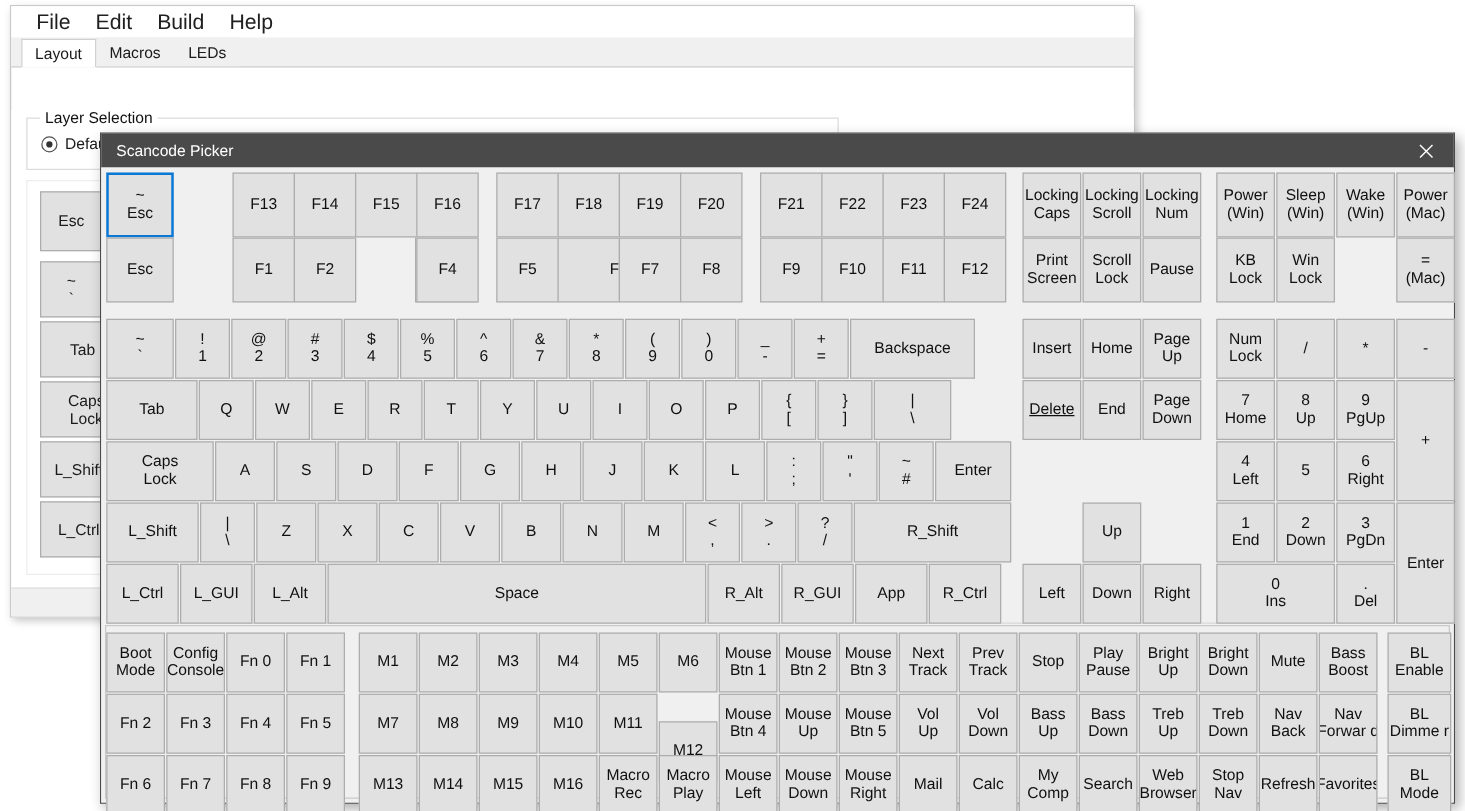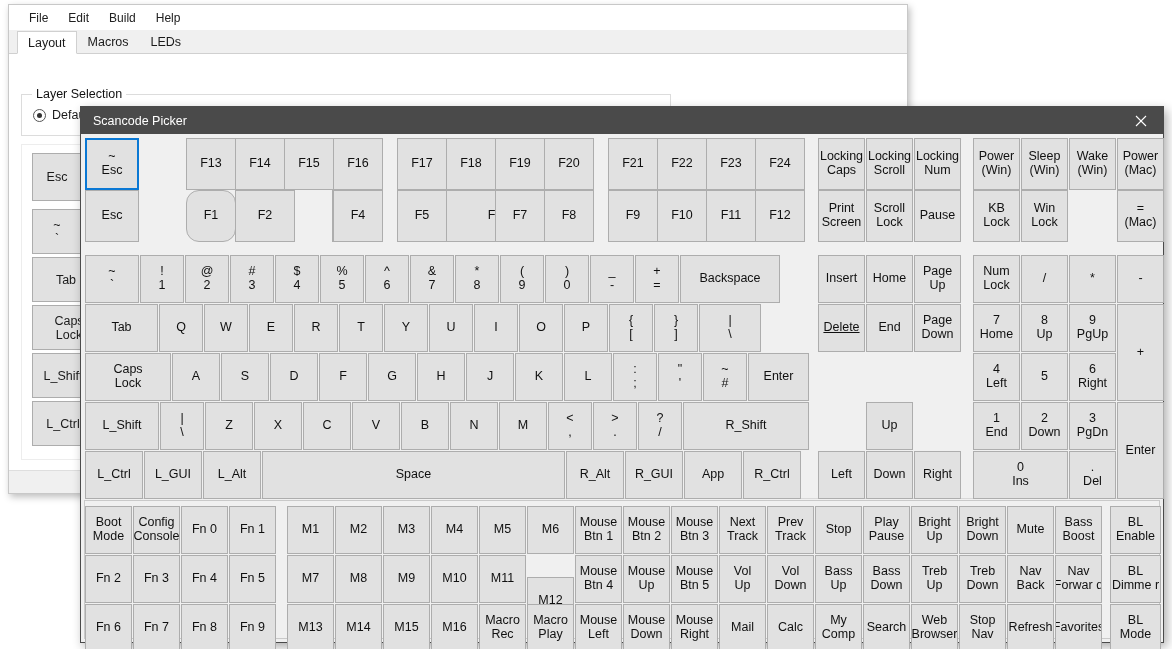--- a/index.html
+++ b/index.html
@@ -38,21 +38,21 @@
     position:absolute;left:2px;top:4px;width:14px;height:4px;
     background:#e8e8e8;border-radius:1px;
   }
   #win-title{font-size:12.5px;color:#222;letter-spacing:.1px;}
   .wbtns{position:absolute;right:0;top:0;height:34px;display:flex;}
   .wbtn{width:46px;height:34px;display:flex;align-items:center;justify-content:center;
         color:#555;}
   .wbtn svg{display:block;}
 
   #menubar{height:25px;display:flex;align-items:center;padding-left:10px;background:#ffffff;}
-  .menu-item{padding:3px 10px;font-size:12px;color:#202020;}
+  .menu-item{padding:3px 10px;font-size:17px;color:#202020;}
 
   #tabstrip{
     height:24px;background:#f0f0f0;border-bottom:1px solid #d0d0d0;
     display:flex;align-items:flex-end;padding-left:8px;box-sizing:border-box;
     position:relative;
   }
   .tab{
     height:23px;line-height:23px;padding:0 10px;font-size:12.5px;
     background:#f0f0f0;color:#1a1a1a;border:1px solid transparent;
     box-sizing:border-box;
@@ -256,24 +256,24 @@
       </div>
       <div class="key" style="left: 576px; top: 4px; width: 50px; height: 52px;">
         <span class="l2">F22</span>
       </div>
       <div class="key" style="left: 625px; top: 4px; width: 50px; height: 52px;">
         <span class="l2">F23</span>
       </div>
       <div class="key" style="left: 674px; top: 4px; width: 50px; height: 52px;">
         <span class="l2">F24</span>
       </div>
-      <div class="key" style="left: 105px; top: 56px; width: 50px; height: 52px; border-radius: 13px;">
+      <div class="key" style="left: 105px; top: 56px; width: 50px; height: 52px;">
         <span class="l2">F1</span>
       </div>
-      <div class="key" style="left: 154px; top: 56px; width: 60px; height: 52px;">
+      <div class="key" style="left: 154px; top: 56px; width: 50px; height: 52px;">
         <span class="l2">F2</span>
       </div>
       <div class="key" style="left: 203px; top: 56px; width: 50px; height: 52px; margin-left: 48px;">
         <span class="l2">F3</span>
       </div>
       <div class="key" style="left: 252px; top: 56px; width: 50px; height: 52px;">
         <span class="l2">F4</span>
       </div>
       <div class="key" style="left: 316px; top: 56px; width: 50px; height: 52px;">
         <span class="l2">F5</span>

